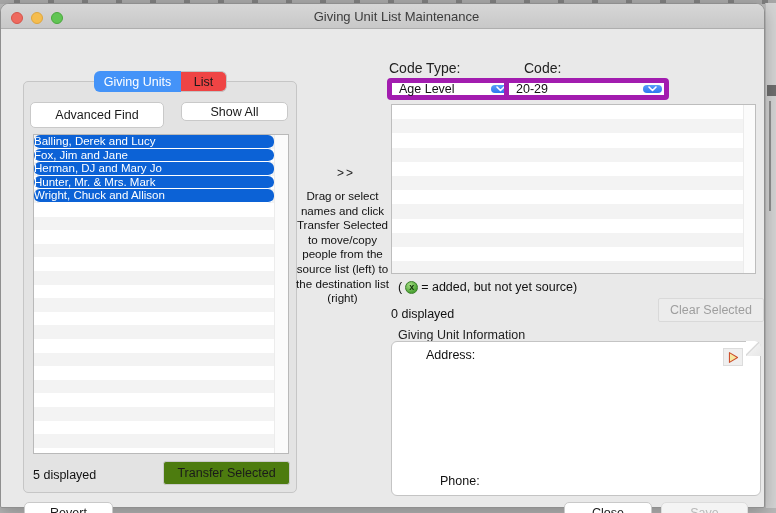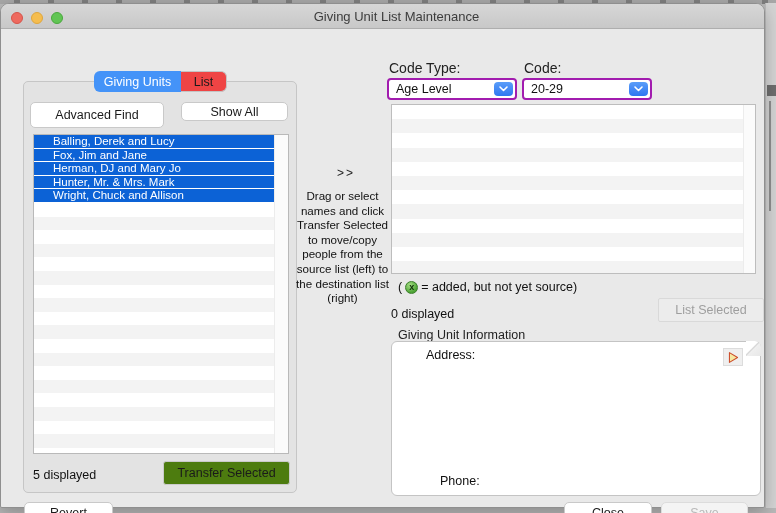--- a/index.html
+++ b/index.html
@@ -43,42 +43,42 @@
   .btn-advfind { left:29px; top:73px; width:134px; height:26px;text-align:center; }
   .btn-showall { left:180px; top:73px; width:107px; height:19px; }
 
   .list-left { position:absolute; left:32px; top:105px; width:256px; height:320px;
     background:repeating-linear-gradient(#f3f3f3 0 13.6px,#ffffff 13.6px 27.2px);
     border:1px solid #b9b9b9; overflow:hidden; }
   .list-left .track { position:absolute; right:0; top:0; bottom:0; width:14px;
     background:#fbfbfb; border-left:1px solid #ececec; }
   .rows { position:absolute; left:0; right:14px; top:0; }
   .lrow { height:13.6px; background:var(--selection-blue,#0c62d6); color:#fff;
-    font-size:11.5px; line-height:12.4px; padding-left:19px; border-bottom:1px solid #fff;
-    white-space:nowrap; overflow:hidden; }
+    font-size:11.5px; line-height:12.4px; padding-left:0; border-bottom:1px solid #fff;
+    white-space:nowrap; overflow:hidden;border-radius:6px; }
 
   .count-left { position:absolute; left:32px; top:439px; font-size:12.5px; }
   .btn-transfer { left:162px; top:432px; width:127px; height:24px;
     background:#4d7c0f; border:1px solid #cbcbcb; border-radius:3px; }
 
   
   .chevrons { position:absolute; left:297px; top:137px; width:96px; text-align:center;
     font-size:12px; letter-spacing:2px; color:#222; }
   .instructions { position:absolute; left:293px; top:160px; width:97px; text-align:center;
     font-size:11.6px; line-height:14.6px; color:#111; }
 
   
   .dd-label { position:absolute; font-size:14px; color:#222; }
   .lbl-codetype { left:388px; top:31px; }
   .lbl-code { left:523px; top:31px; }
   .dropdown { position:absolute; top:49px; height:22px; background:#fff;
-    border:2px solid #a21caf; border-radius:4px; display:flex; align-items:center;
+    border:5px solid #a21caf; border-radius:4px; display:flex; align-items:center;
     font-size:12.5px; color:#111; padding-left:7px; }
   .dd1 { left:386px; width:130px; }
-  .dd2 { left:521px; width:130px; }
+  .dd2 { left:503px; width:165px; }
   .dd-btn { position:absolute; right:2px; top:2px; bottom:2px; width:19px;
     background:linear-gradient(var(--dropdown-blue-light,#5a9df9),var(--dropdown-blue,#2e77f1));
     border-radius:4px; display:flex; align-items:center; justify-content:center; }
 
   .list-right { position:absolute; left:390px; top:75px; width:365px; height:170px;
     background:repeating-linear-gradient(#ffffff 0 14.2px,#f3f3f3 14.2px 28.4px);
     border:1px solid #bdbdbd; }
   .list-right .track { position:absolute; right:0; top:0; bottom:0; width:12px;
     background:#fbfbfb; border-left:1px solid #ececec; }
 
@@ -179,21 +179,21 @@
         <div class="track"></div>
       </div>
 
       <div class="legend">
         <span>(</span>
         <span class="added-ball">x</span>
         <span>= added, but not yet source)</span>
       </div>
 
       <div class="count-right">0 displayed</div>
-      <div class="btn btn-clear">List Selected</div>
+      <div class="btn btn-clear">Clear Selected</div>
 
       <div class="info-title">Giving Unit Information</div>
       <div class="infobox">
         <div class="fold"></div>
         <div class="addr-label">Address:</div>
         <div class="phone-label">Phone:</div>
         <div class="expand-btn">
           <svg width="13" height="13" viewBox="0 0 16 16">
             <path d="M3 2 L13 8 L3 14 Z" fill="#f6e8a2" stroke="#cc4b2a" stroke-width="1.3" stroke-linejoin="round"></path>
           </svg>

